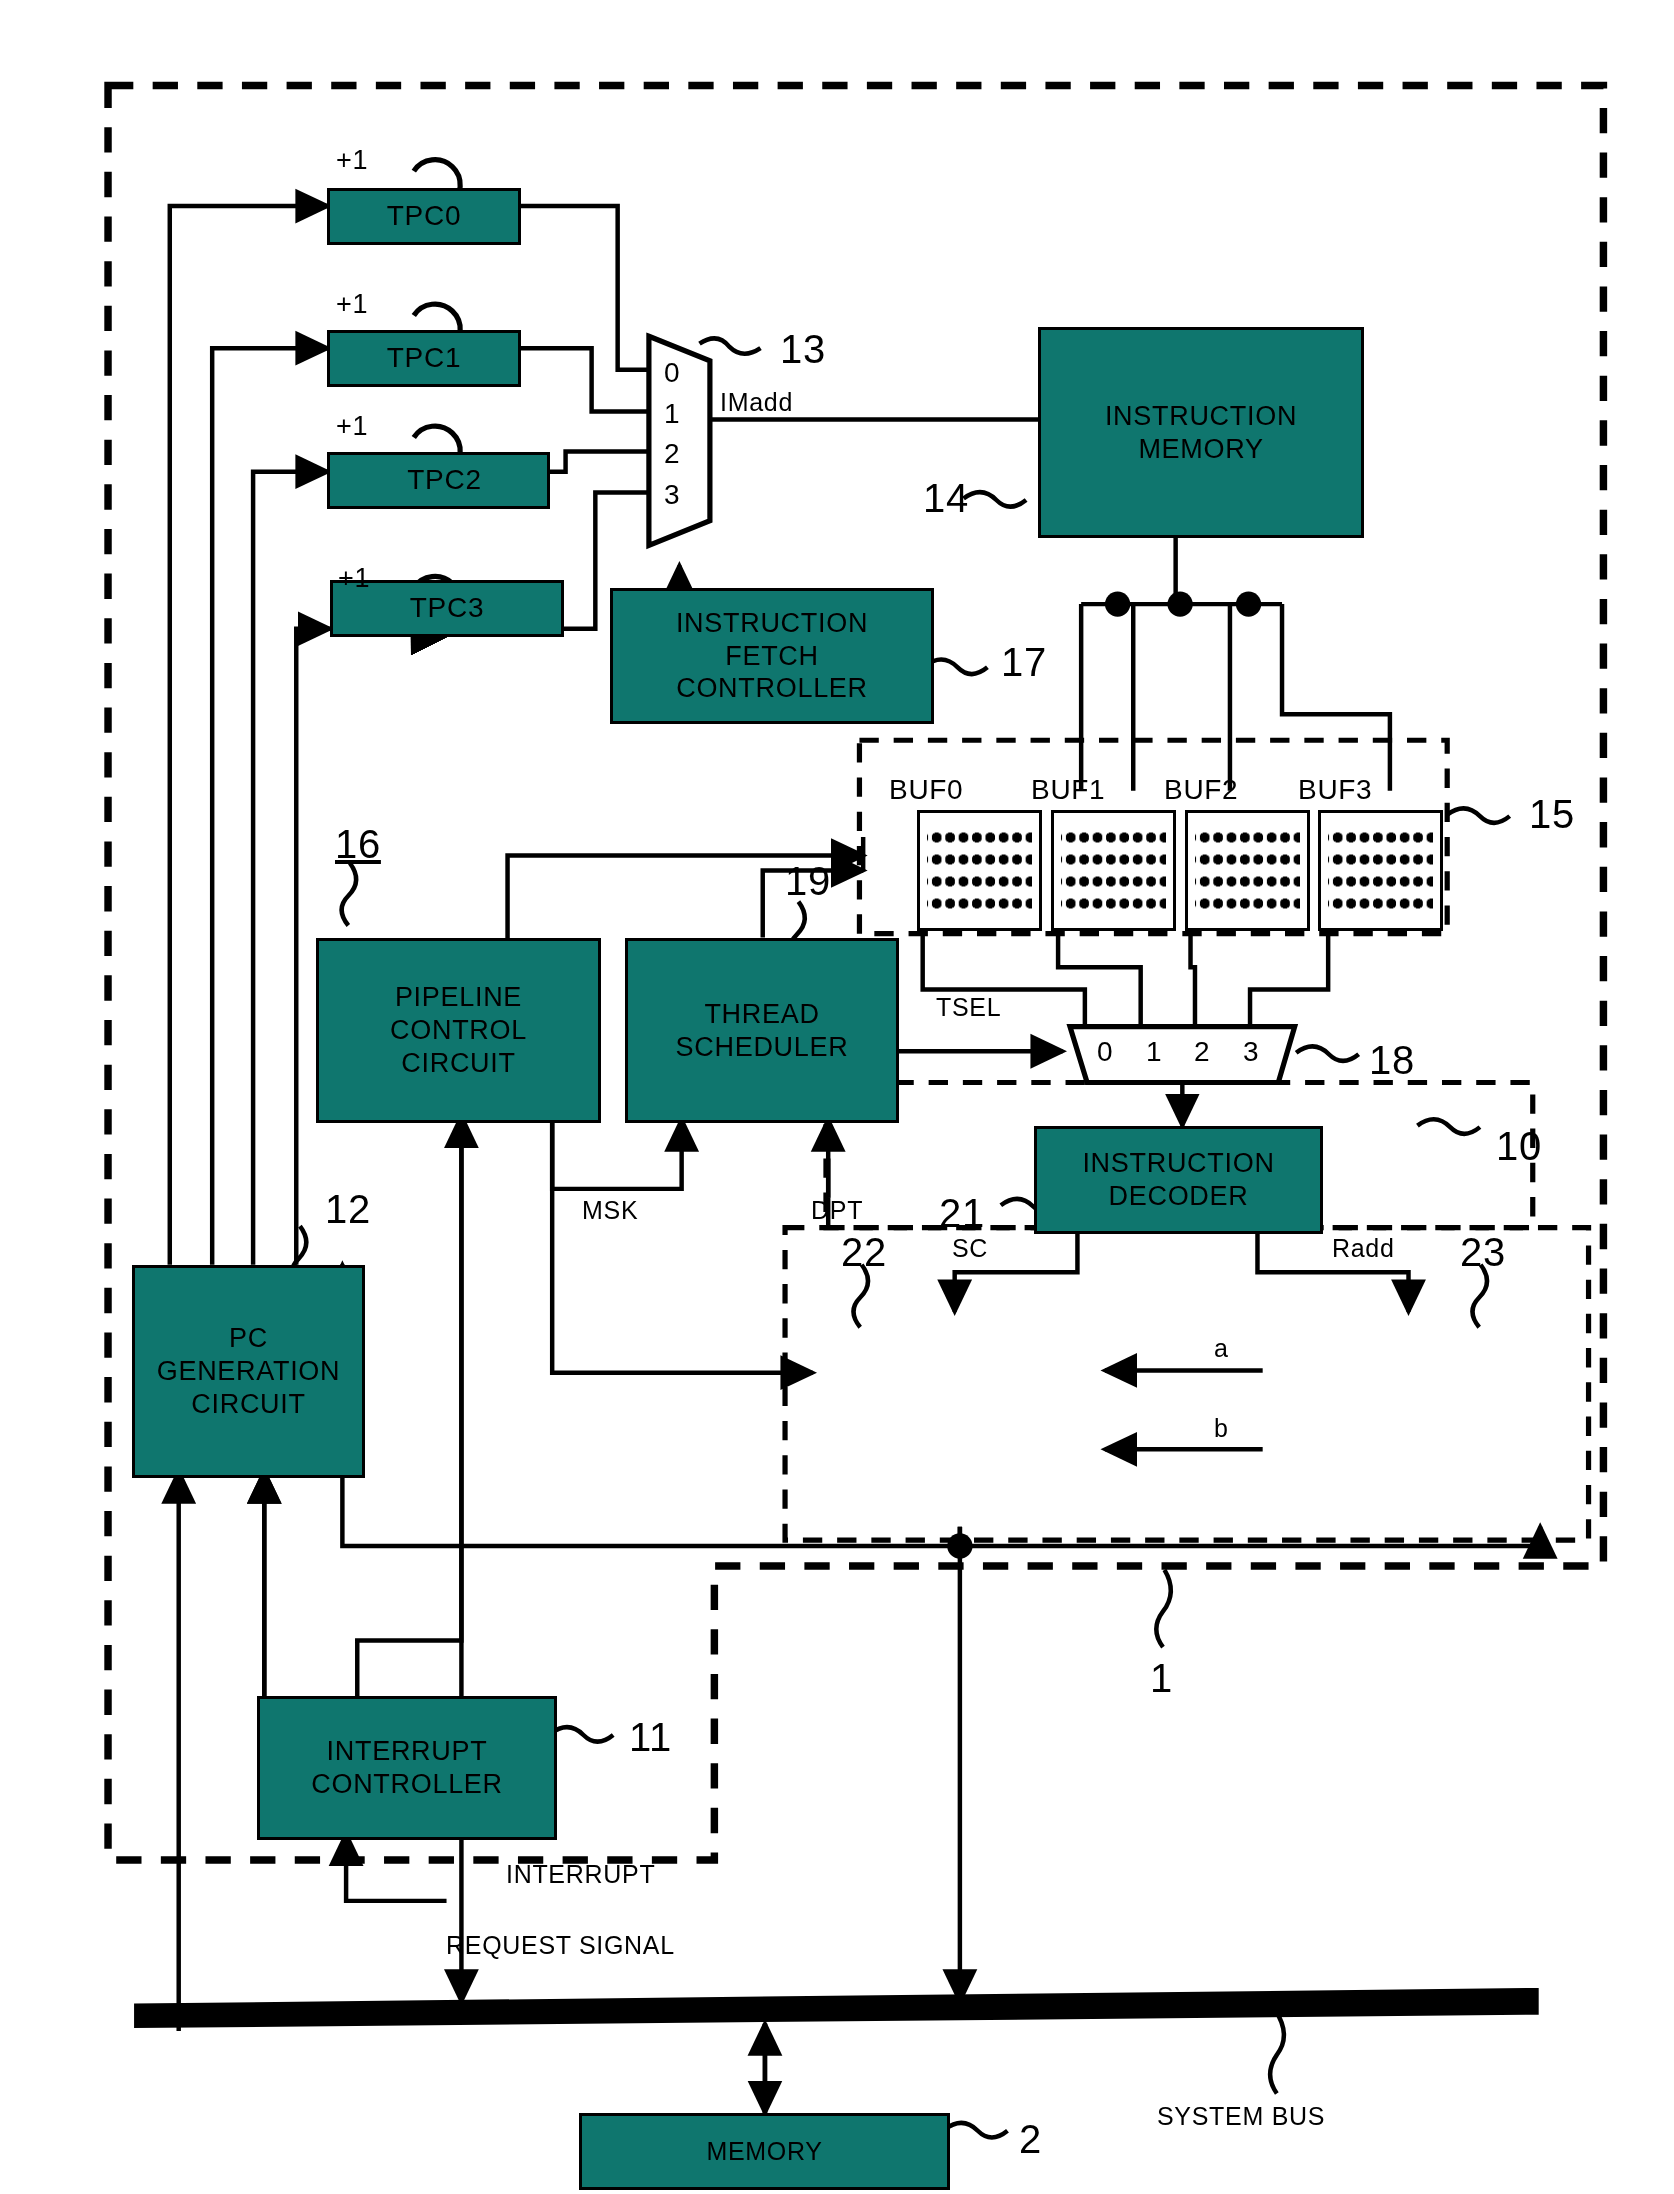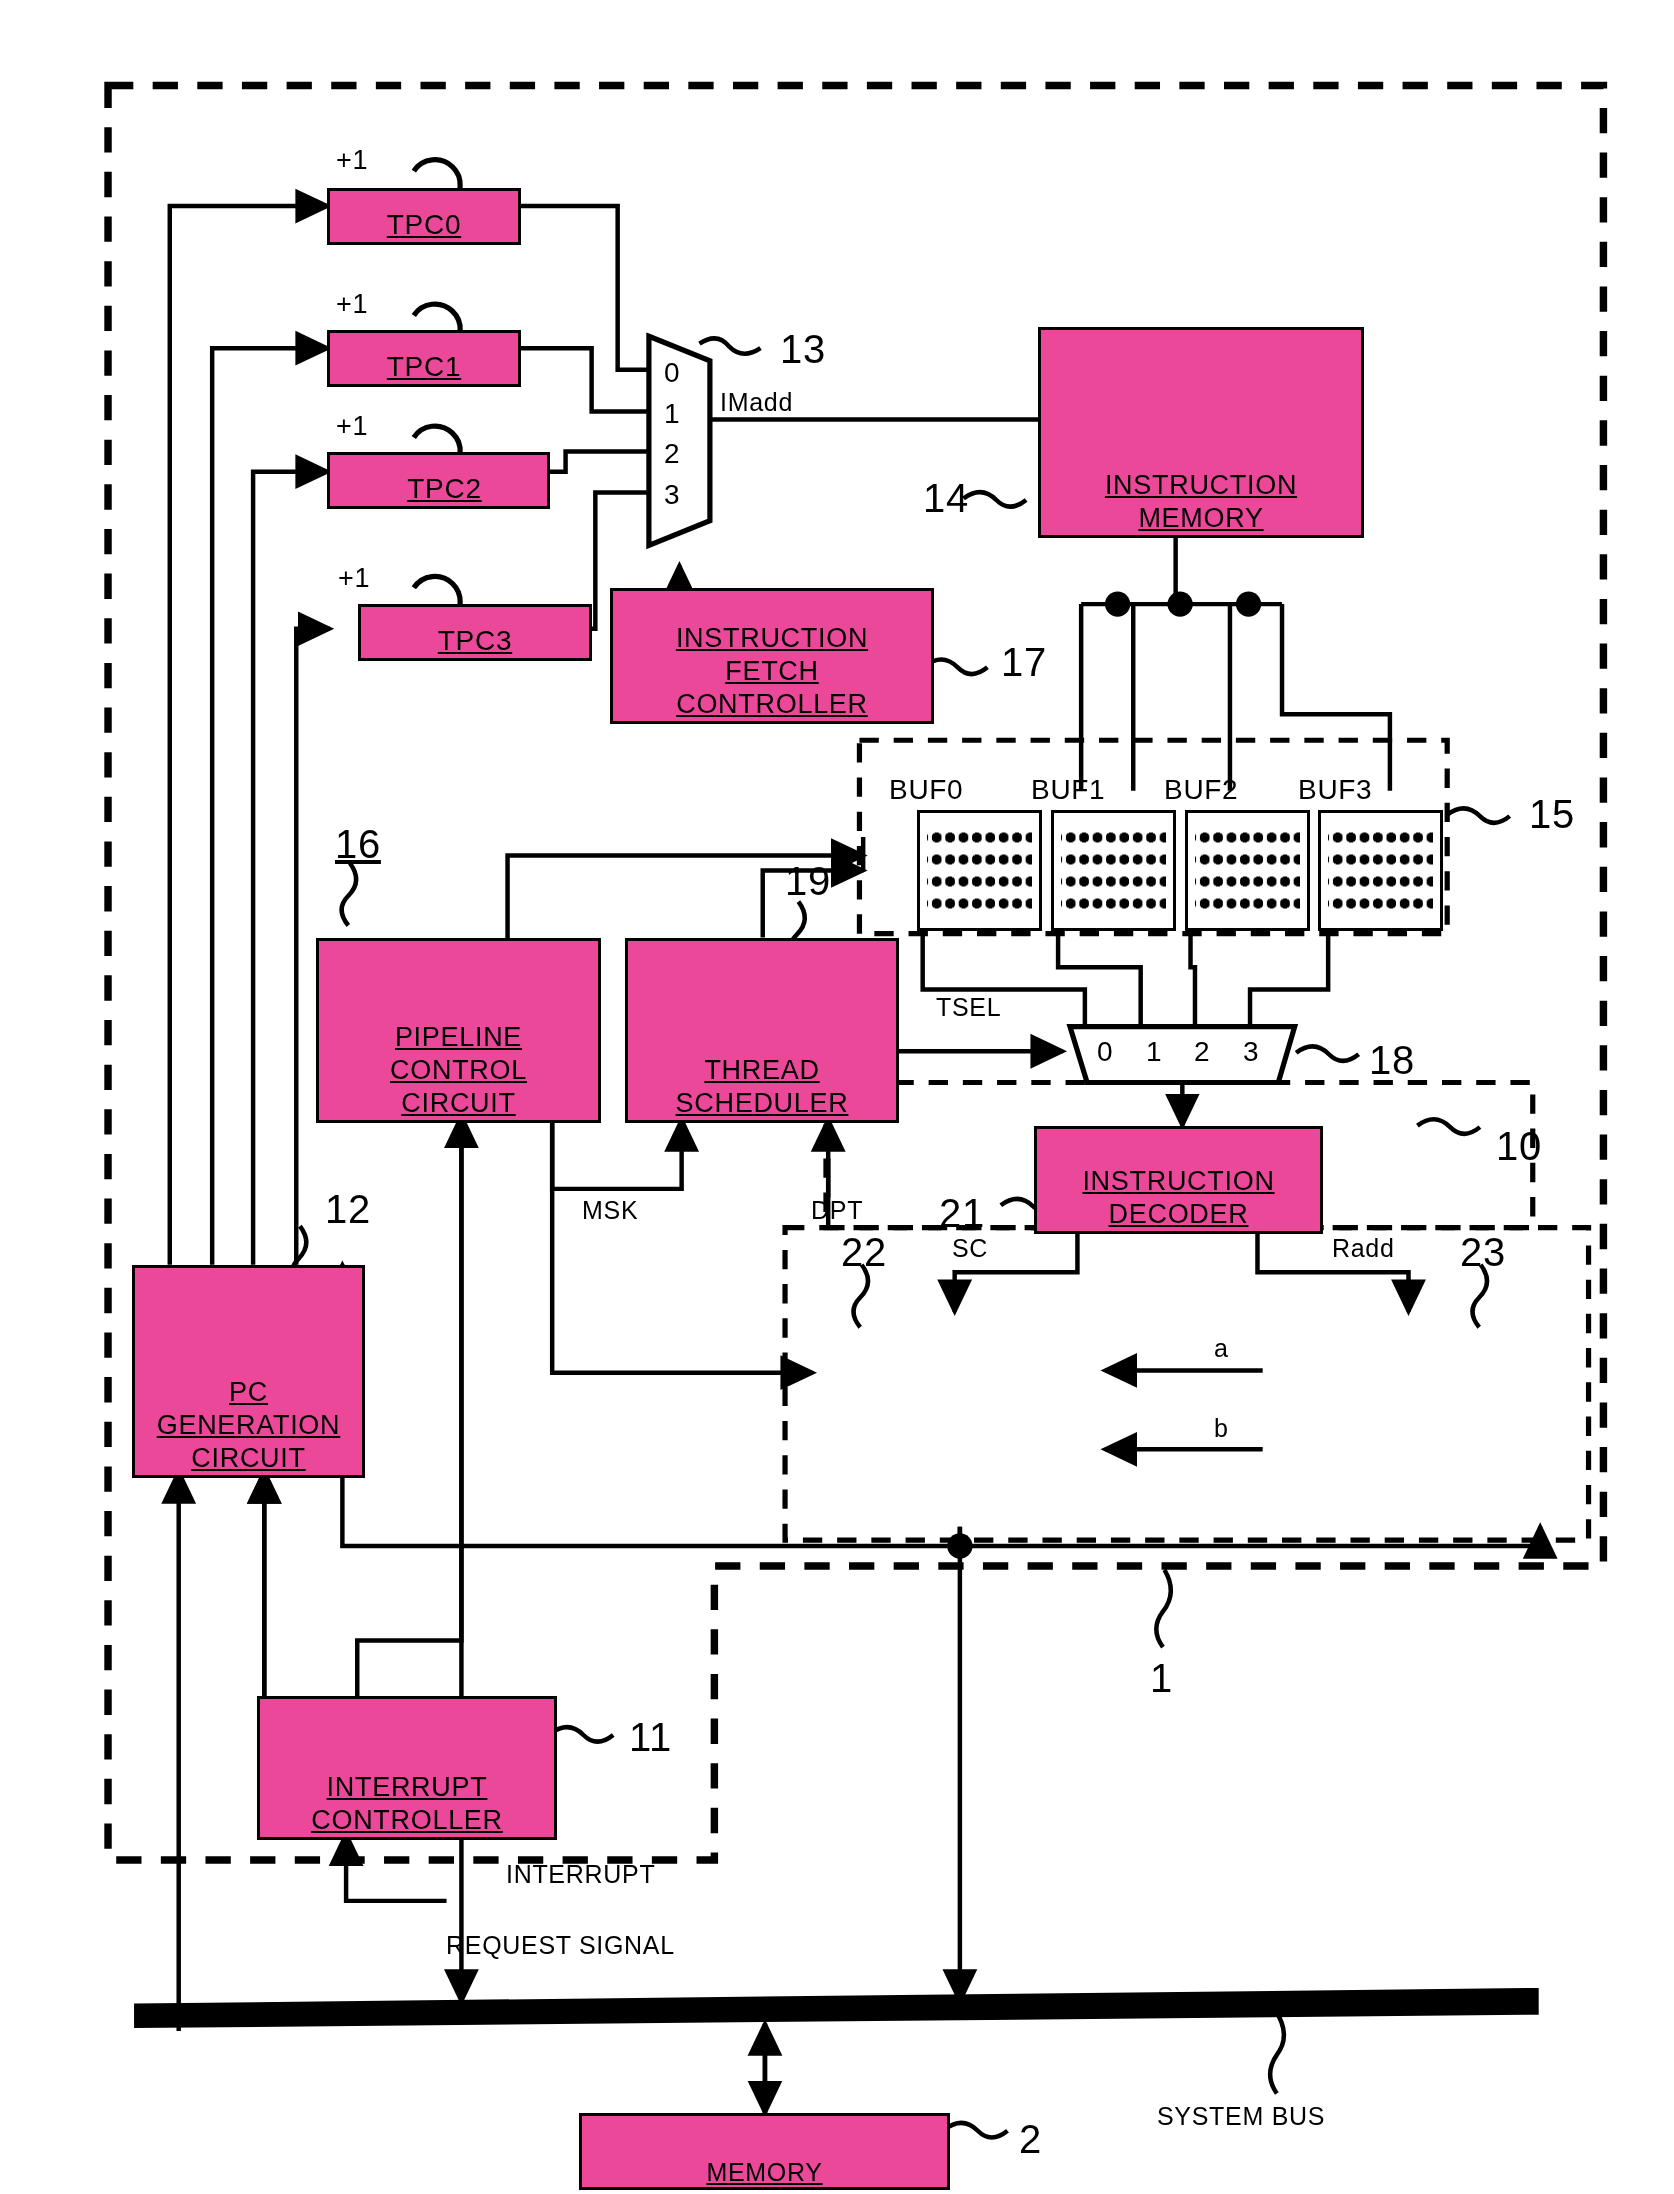--- a/index.html
+++ b/index.html
@@ -1,22 +1,22 @@
 <!DOCTYPE html>
 <html style="font-size:12px"><head>
 <meta charset="utf-8">
 <style>
   html,body{margin:0;padding:0;background:#fff;}
   body{font-family:"Liberation Sans",sans-serif;}
   #stage{position:relative;width:1675px;height:2194px;background:#fff;overflow:hidden;}
   svg.layer{position:absolute;left:0;top:0;width:1675px;height:2194px;}
 
-  .blk{position:absolute;border:3.7px solid #000;background:#ec4899;
-       display:flex;align-items:flex-end;justify-content:center;text-align:center;
-       font-family:"Liberation Sans",sans-serif;color:#000;letter-spacing:0.7px;line-height:1.22;text-decoration:underline;}
+  .blk{position:absolute;border:3.7px solid #000;background:#0f766e;
+       display:flex;align-items:center;justify-content:center;text-align:center;
+       font-family:"Liberation Sans",sans-serif;color:#000;letter-spacing:0.7px;line-height:1.22;}
   .blk span{display:block;}
   .f34{font-size:25px;}
   .f36{font-size:27px;}
   .f38{font-size:28px;}
 
   .lbl{position:absolute;font-family:"Liberation Sans",sans-serif;color:#000;
        white-space:nowrap;letter-spacing:0.7px;}
   .ref{font-size:40px;}
   .sig{font-size:25px;}
   .plus{font-size:27px;}
@@ -290,21 +290,21 @@
   <div class="blk f38" style="left:327px;top:330px;width:188px;height:51px;">
     <span>TPC1</span>
   </div>
   <div class="lbl plus" style="left:336px;top:289px;">+1</div>
 
   <div class="blk f38" style="left:327px;top:452px;width:205px;height:51px;padding-left:12px;">
     <span>TPC2</span>
   </div>
   <div class="lbl plus" style="left:336px;top:411px;">+1</div>
 
-  <div class="blk f38" style="left:330px;top:604px;width:228px;height:51px;margin-left:28px;">
+  <div class="blk f38" style="left:330px;top:580px;width:228px;height:51px;">
     <span>TPC3</span>
   </div>
   <div class="lbl plus" style="left:338px;top:563px;">+1</div>
 
   <div class="lbl muxdig" style="left:664px;top:357px;">0</div>
   <div class="lbl muxdig" style="left:664px;top:398px;">1</div>
   <div class="lbl muxdig" style="left:664px;top:438px;">2</div>
   <div class="lbl muxdig" style="left:664px;top:479px;">3</div>
   <div class="lbl ref" style="left:780px;top:327px;">13</div>
   <div class="lbl sig" style="left:720px;top:388px;">IMadd</div>

